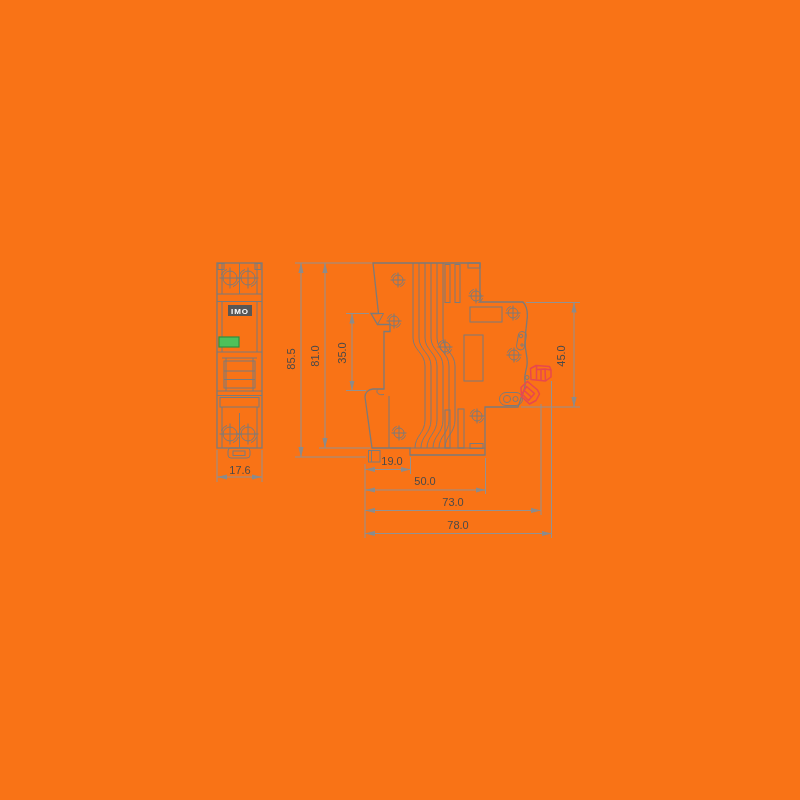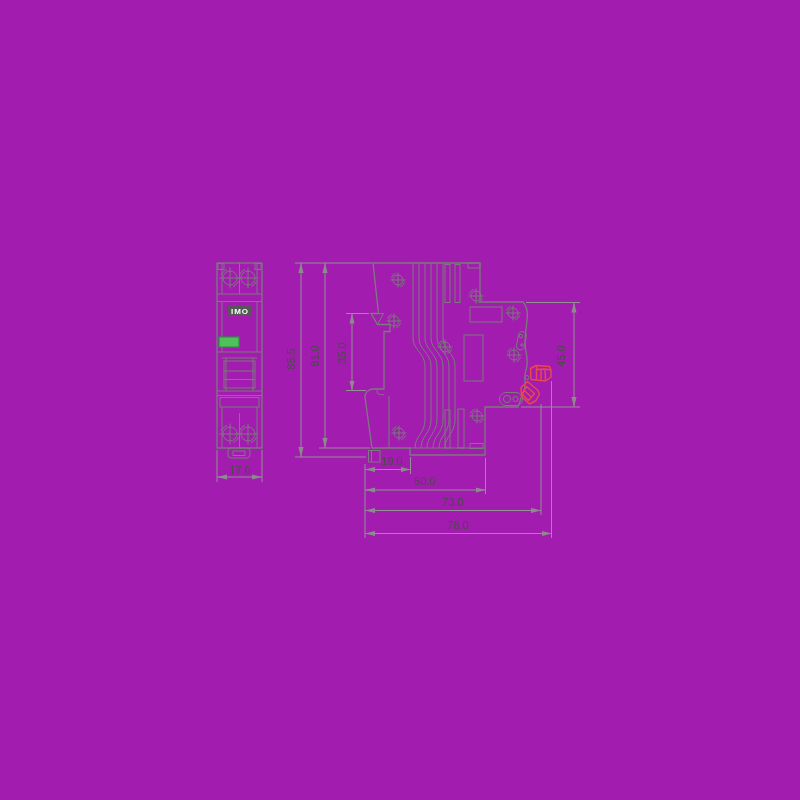--- a/index.html
+++ b/index.html
@@ -1,16 +1,16 @@
 <!DOCTYPE html>
 <html><head>
 <meta charset="utf-8">
 <style>
   html,body{margin:0;padding:0;background:#ffffff;}
-  .canvas{position:relative;width:800px;height:800px;background:#a21caf;overflow:hidden;
+  .canvas{position:relative;width:800px;height:800px;background:#f97316;overflow:hidden;
           font-family:"Liberation Sans", sans-serif;}
   svg text{font-family:"Liberation Sans", sans-serif;fill:#4a4a4a;font-size:11px;}
   svg .brand{font-size:8px;font-weight:bold;fill:#ffffff;letter-spacing:1px;}
   .ln{stroke:#7b7b7b;stroke-width:1.3;fill:none;}
   .li{stroke:#7b7b7b;stroke-width:1;fill:none;}
   .dim{stroke:#929292;stroke-width:1;fill:none;}
   .red{stroke:#e8484e;stroke-width:1.5;fill:none;stroke-linejoin:round;}
 </style>
 </head>
 <body>

